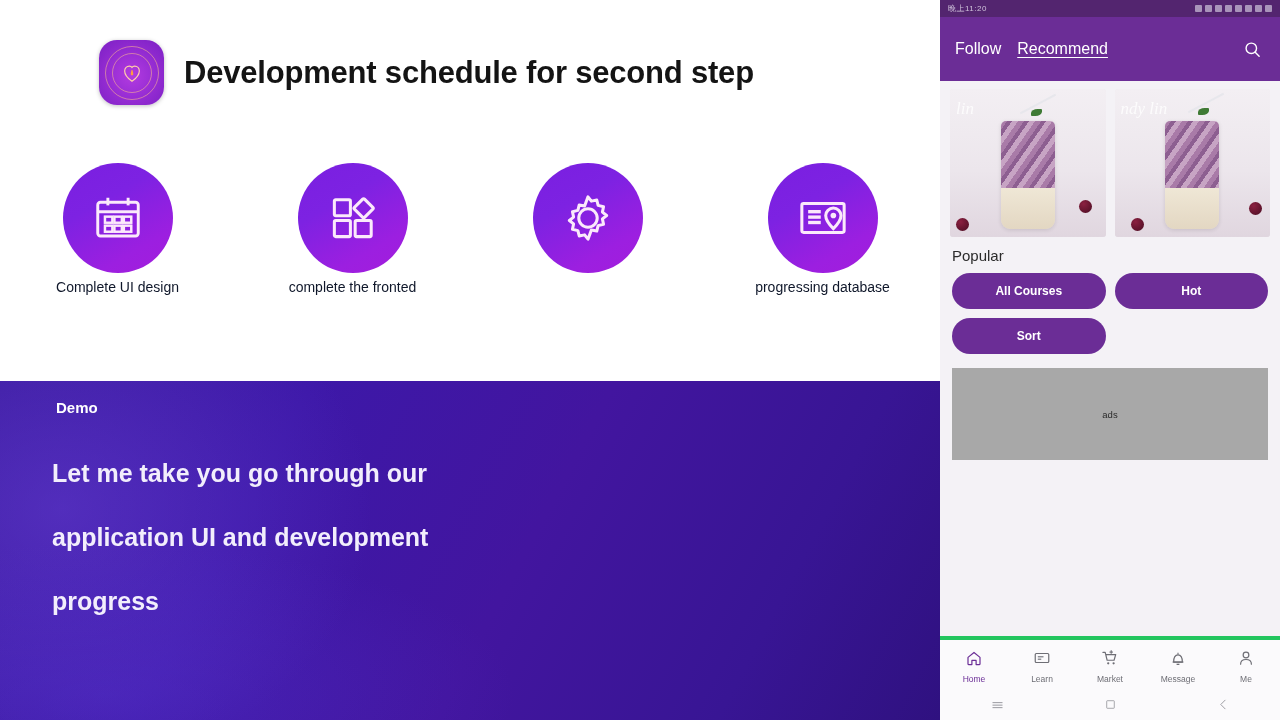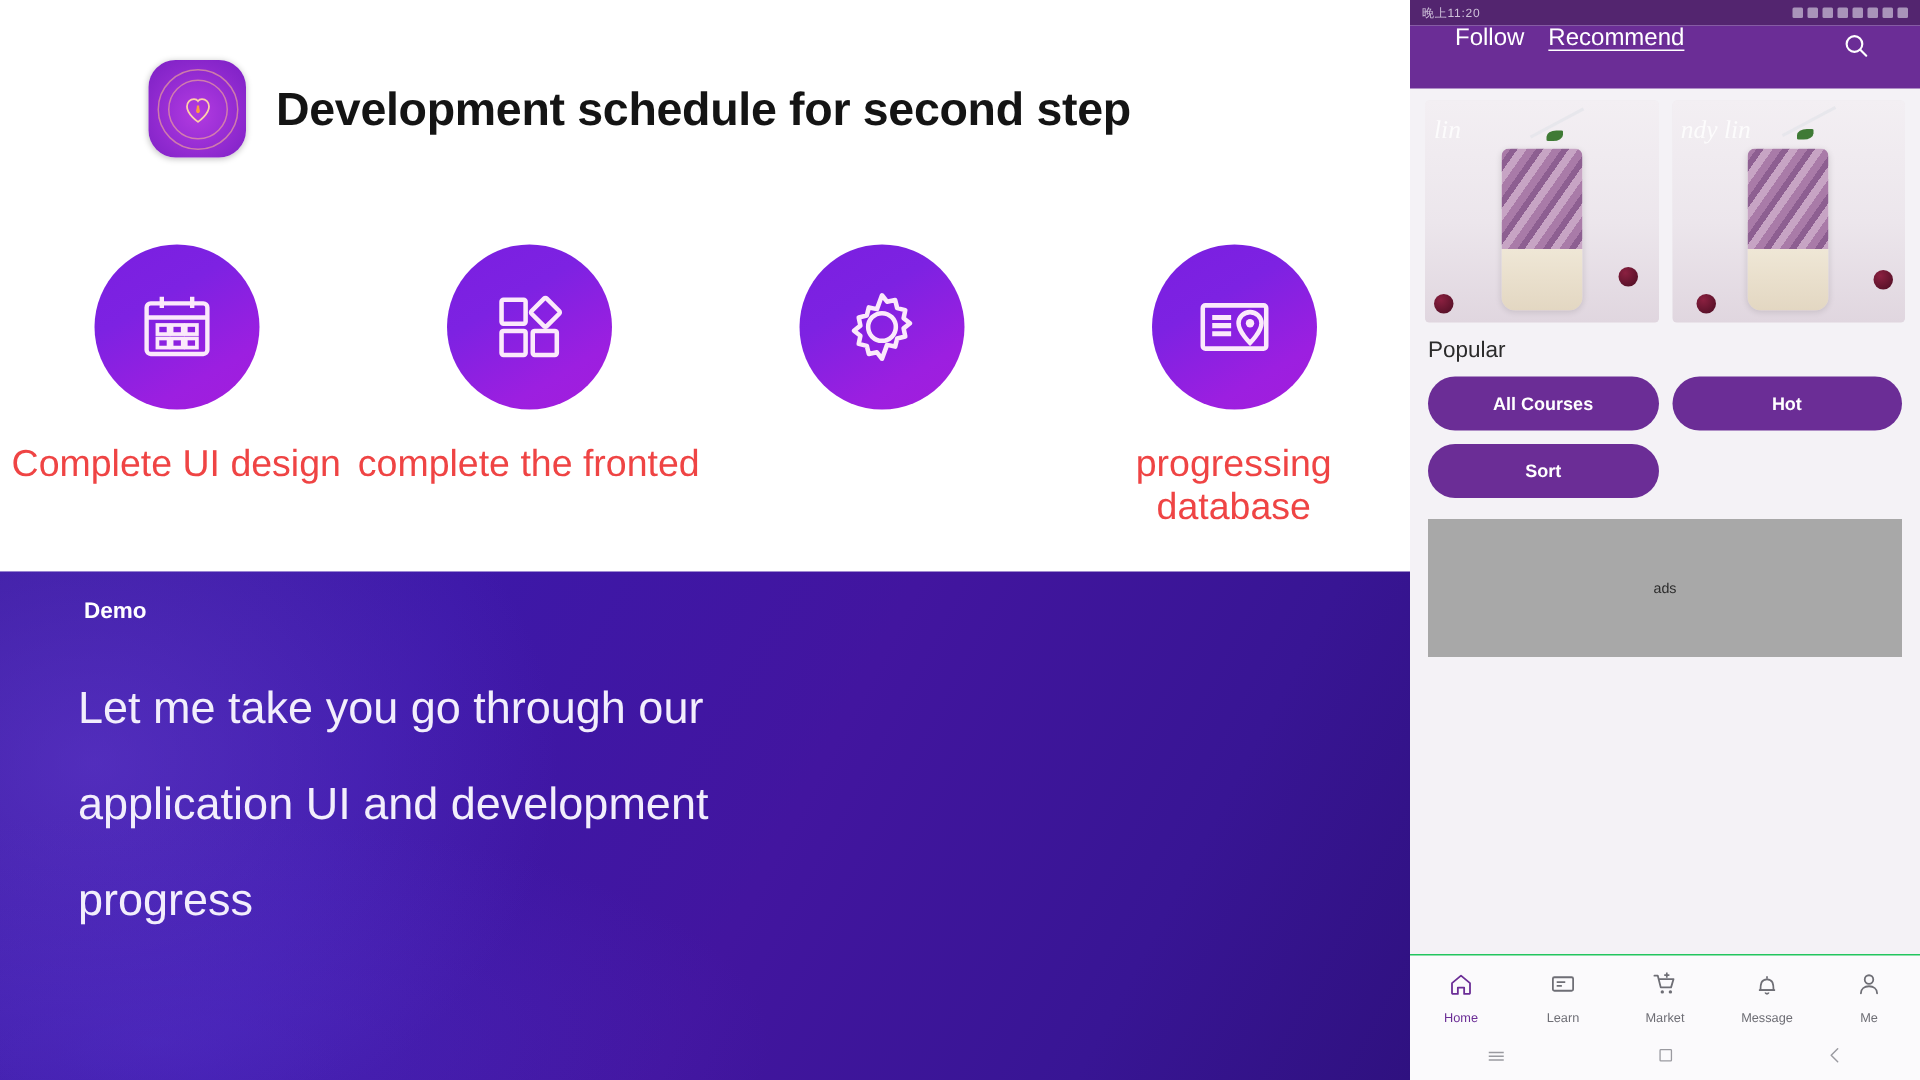--- a/index.html
+++ b/index.html
@@ -20,41 +20,41 @@
   .app-logo .r1 { width:54px; height:54px; }
   .app-logo .r2 { width:40px; height:40px; }
   .app-logo svg { position:relative; z-index:2; }
   .slide-title { font-size:31px; font-weight:bold; color:#141414; letter-spacing:-.2px; white-space:nowrap; }
 
   .steps { position:absolute; left:0; top:163px; width:940px; display:flex; }
   .step { width:235px; display:flex; flex-direction:column; align-items:center; }
   .step-circle { width:110px; height:110px; border-radius:50%;
     background:linear-gradient(150deg,#7a1fe0 0%,#7d22e2 35%,#9c1fe0 75%,#a31ddc 100%);
     display:flex; align-items:center; justify-content:center; }
-  .step-label { margin-top:22px; font-size:25px; line-height:29px; color:#ef4444; text-align:center; font-weight:500; }
+  .step-label { font-size:14px; line-height:29px; color:#0f172a; text-align:center; font-weight:500; }
 
   
   #slide-bottom { position:absolute; left:0; top:381px; width:940px; height:339px;
     background:linear-gradient(118deg,#3a1a9e 0%,#3d18a8 28%,#42159f 55%,#381594 80%,#2f1180 100%);
     overflow:hidden; }
   #slide-bottom::before { content:""; position:absolute; left:-120px; top:-60px; width:520px; height:470px;
     background:radial-gradient(ellipse at 35% 40%, rgba(110,70,220,.45) 0%, rgba(80,40,190,0) 65%); }
   #slide-bottom::after { content:""; position:absolute; left:0; bottom:-40px; width:520px; height:220px;
     background:radial-gradient(ellipse at 20% 70%, rgba(90,55,210,.35) 0%, rgba(60,30,170,0) 70%); }
   .demo-head { position:absolute; left:56px; top:18px; font-size:15px; font-weight:bold; color:#fff; z-index:3; }
   .demo-lines { position:absolute; left:52px; top:60px; z-index:3; width:420px; }
-  .demo-line { font-size:30px; color:#f2eefc; line-height:64px; white-space:nowrap; }
+  .demo-line { font-size:25px; color:#f2eefc; line-height:64px; white-space:nowrap;font-weight:bold; }
 
   
   #phone { position:absolute; left:940px; top:0; width:340px; height:720px; background:#f4f2f6; overflow:hidden; }
   .statusbar { height:17px; background:#53256f; display:flex; align-items:center; padding:0 8px; gap:3px;
     font-size:8px; color:#cfc2da; }
   .sb-left { flex:1; letter-spacing:.5px; }
   .sb-ico { width:7px; height:7px; background:#b9a8c8; border-radius:1px; opacity:.85; }
-  .appbar { height:42px; background:#6b2d96; display:flex; align-items:flex-start; padding:0 30px; }
+  .appbar { height:64px; background:#6b2d96; display:flex; align-items:center; padding:0 15px; }
   .appbar-tabs { flex:1; display:flex; align-items:baseline; gap:16px; }
   .tab { font-size:16px; color:#ffffff; }
   .tab.active { text-decoration:underline; text-underline-offset:3px; }
   .search-btn { width:26px; height:26px; display:flex; align-items:center; justify-content:center; }
 
   .cards { display:flex; gap:9px; padding:8px 10px 0 10px; }
   .card { flex:1; height:148px; border-radius:3px; overflow:hidden; position:relative;
     background:linear-gradient(180deg,#efeaee 0%,#e6dfe6 100%); }
   .card .bg { position:absolute; inset:0;
     background:linear-gradient(180deg,#f3eff3 0%,#ece6ec 55%,#e0d6df 100%); }
@@ -74,21 +74,21 @@
   .glass2 { position:absolute; left:2px; bottom:12px; width:30px; height:78px; border-radius:4px 4px 7px 7px; overflow:hidden; opacity:.9; }
 
   .sec-title { padding:10px 12px 2px 12px; font-size:15px; color:#2b2b2b; }
   .btn-grid { display:grid; grid-template-columns:1fr 1fr; gap:9px; padding:7px 12px 0 12px; }
   .pill { height:36px; border-radius:18px; background:#6b2d96; color:#fff; font-size:12px;
     font-weight:bold; display:flex; align-items:center; justify-content:center; }
   .ads { margin:14px 12px 0 12px; height:92px; background:#a8a8a8; color:#2b2b2b;
     font-size:9.5px; display:flex; align-items:center; justify-content:center; }
 
   .bottomnav { position:absolute; left:0; bottom:28px; width:340px; height:56px; background:#fbfafc;
-    border-top:1px solid #22c55e; display:flex; align-items:center; }
+    border-top:4px solid #22c55e; display:flex; align-items:center; }
   .navitem { flex:1; display:flex; flex-direction:column; align-items:center; gap:3px; color:#6e6e75; }
   .navitem.active { color:#6b2d96; }
   .navlabel { font-size:8.5px; }
   .androidnav { position:absolute; left:0; bottom:0; width:340px; height:28px; background:#fbfafc;
     display:flex; align-items:center; justify-content:space-around; color:#9a9aa0; }
 </style>
 </head>
 <body>
 
 <div id="root">

